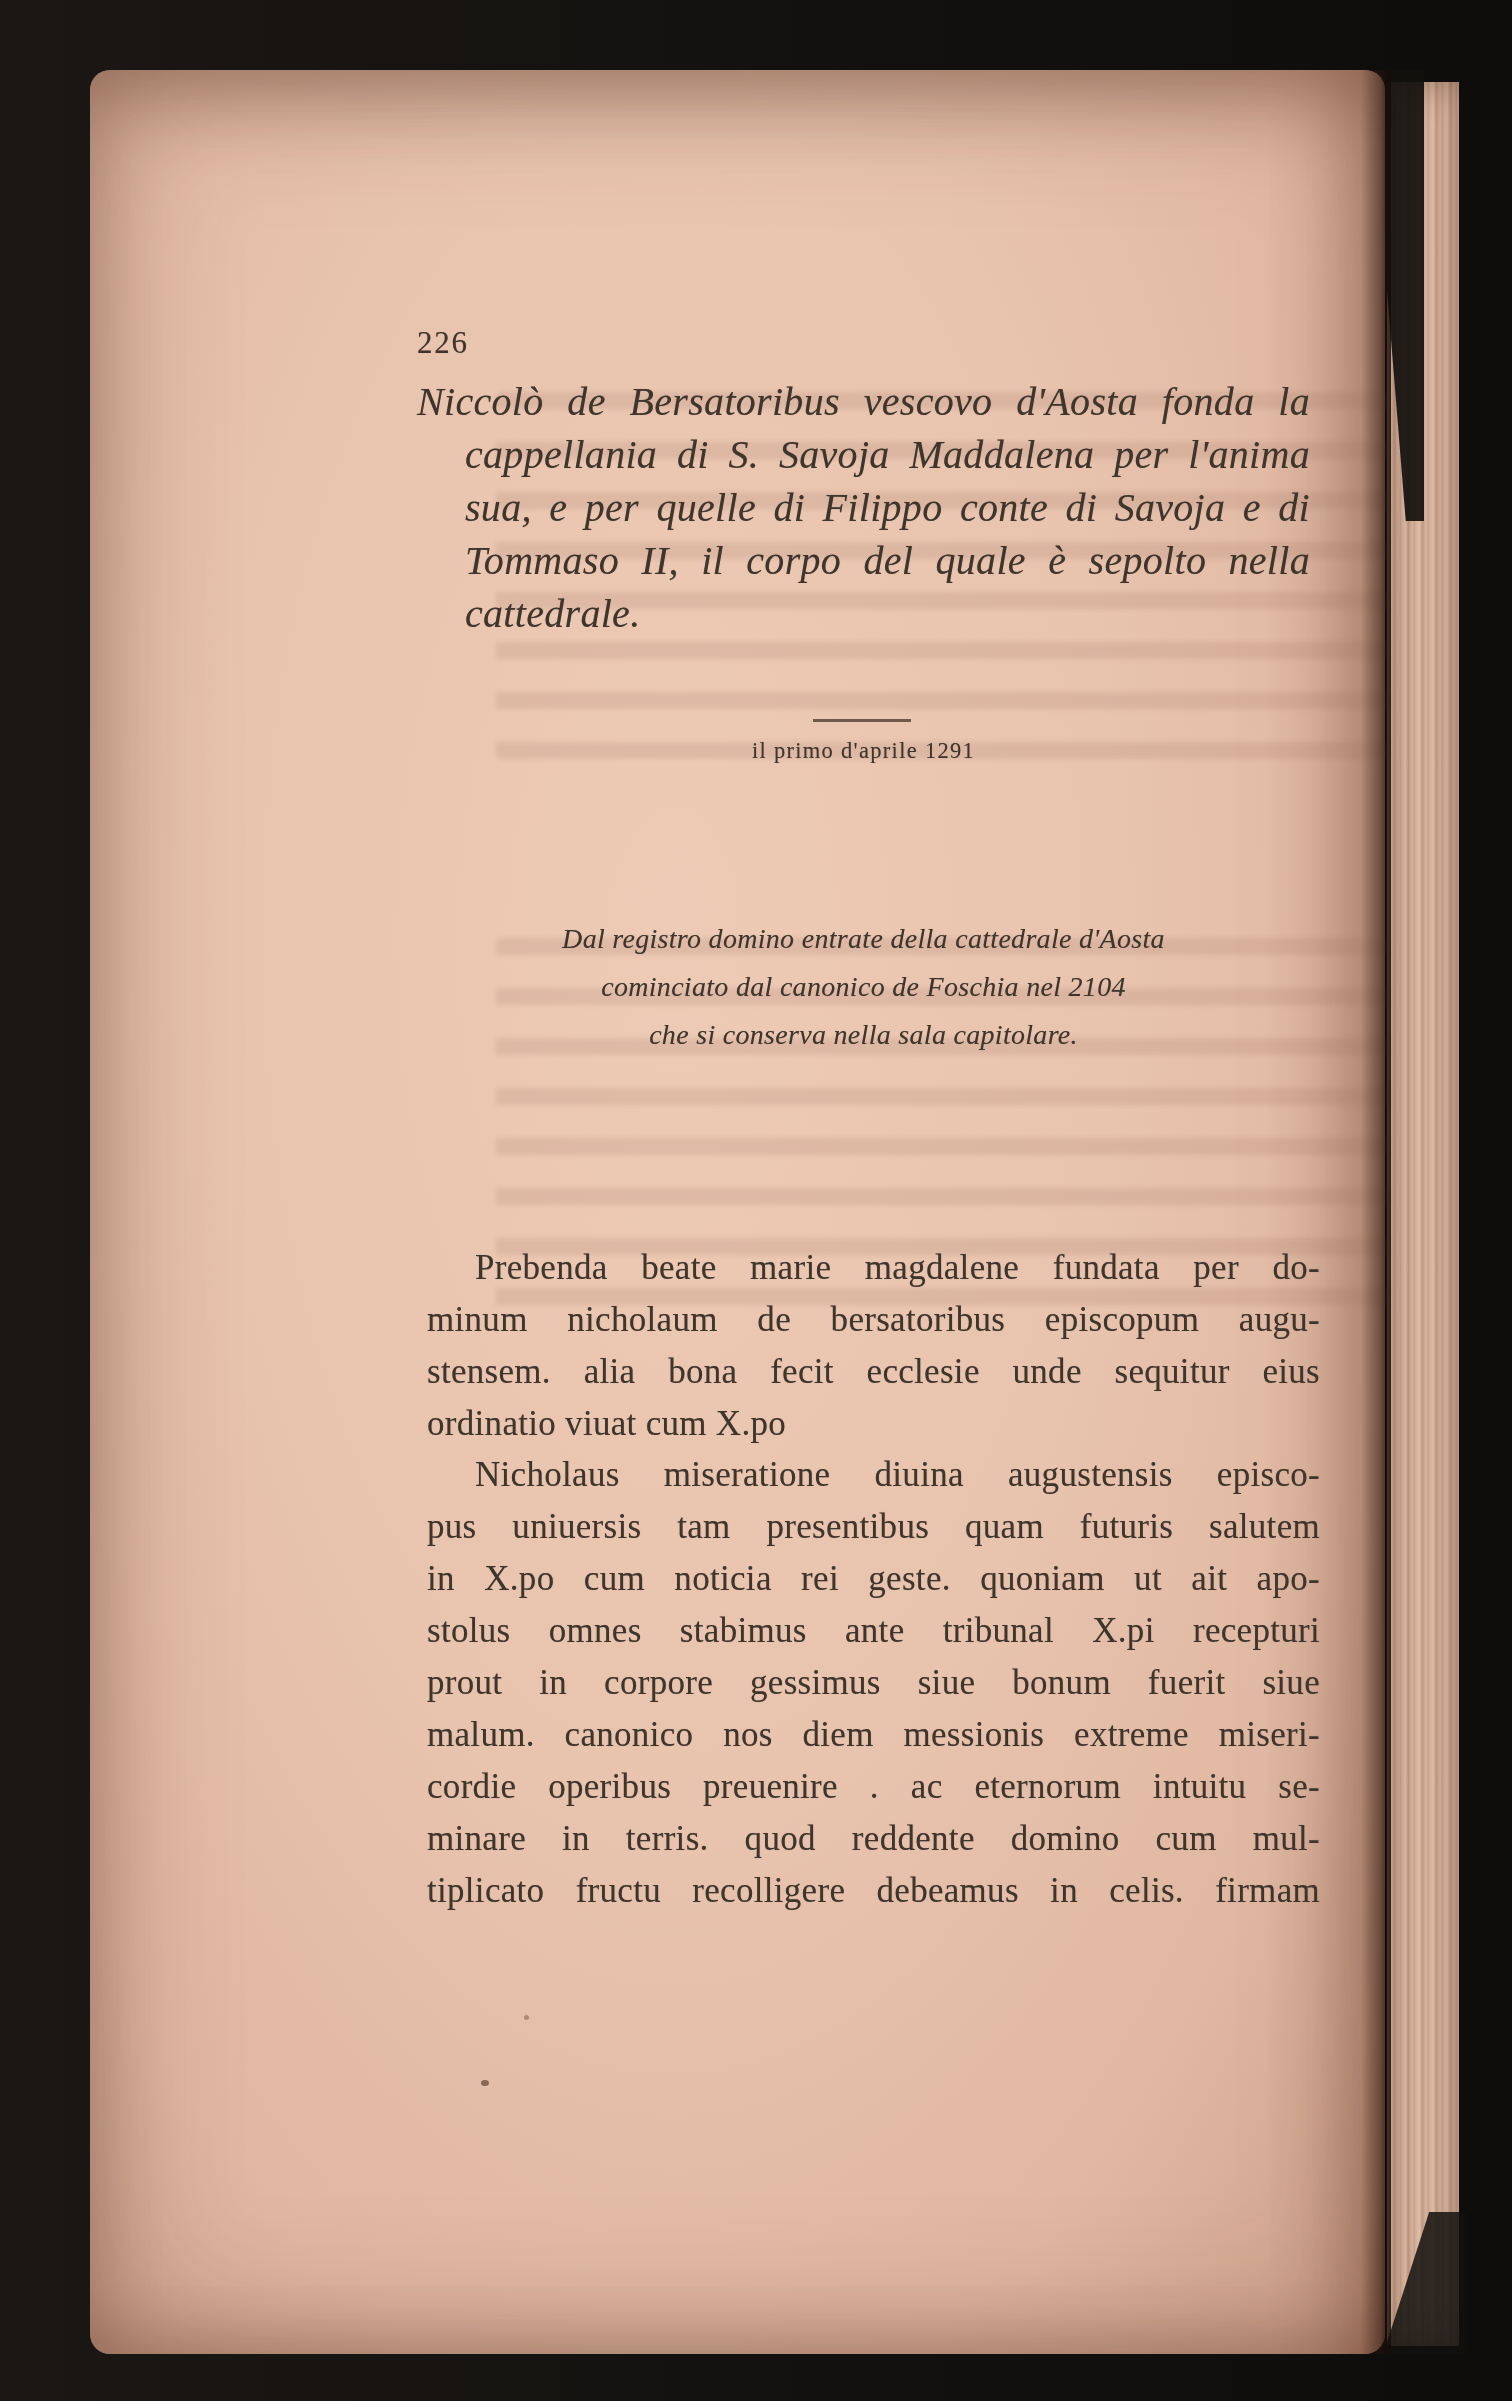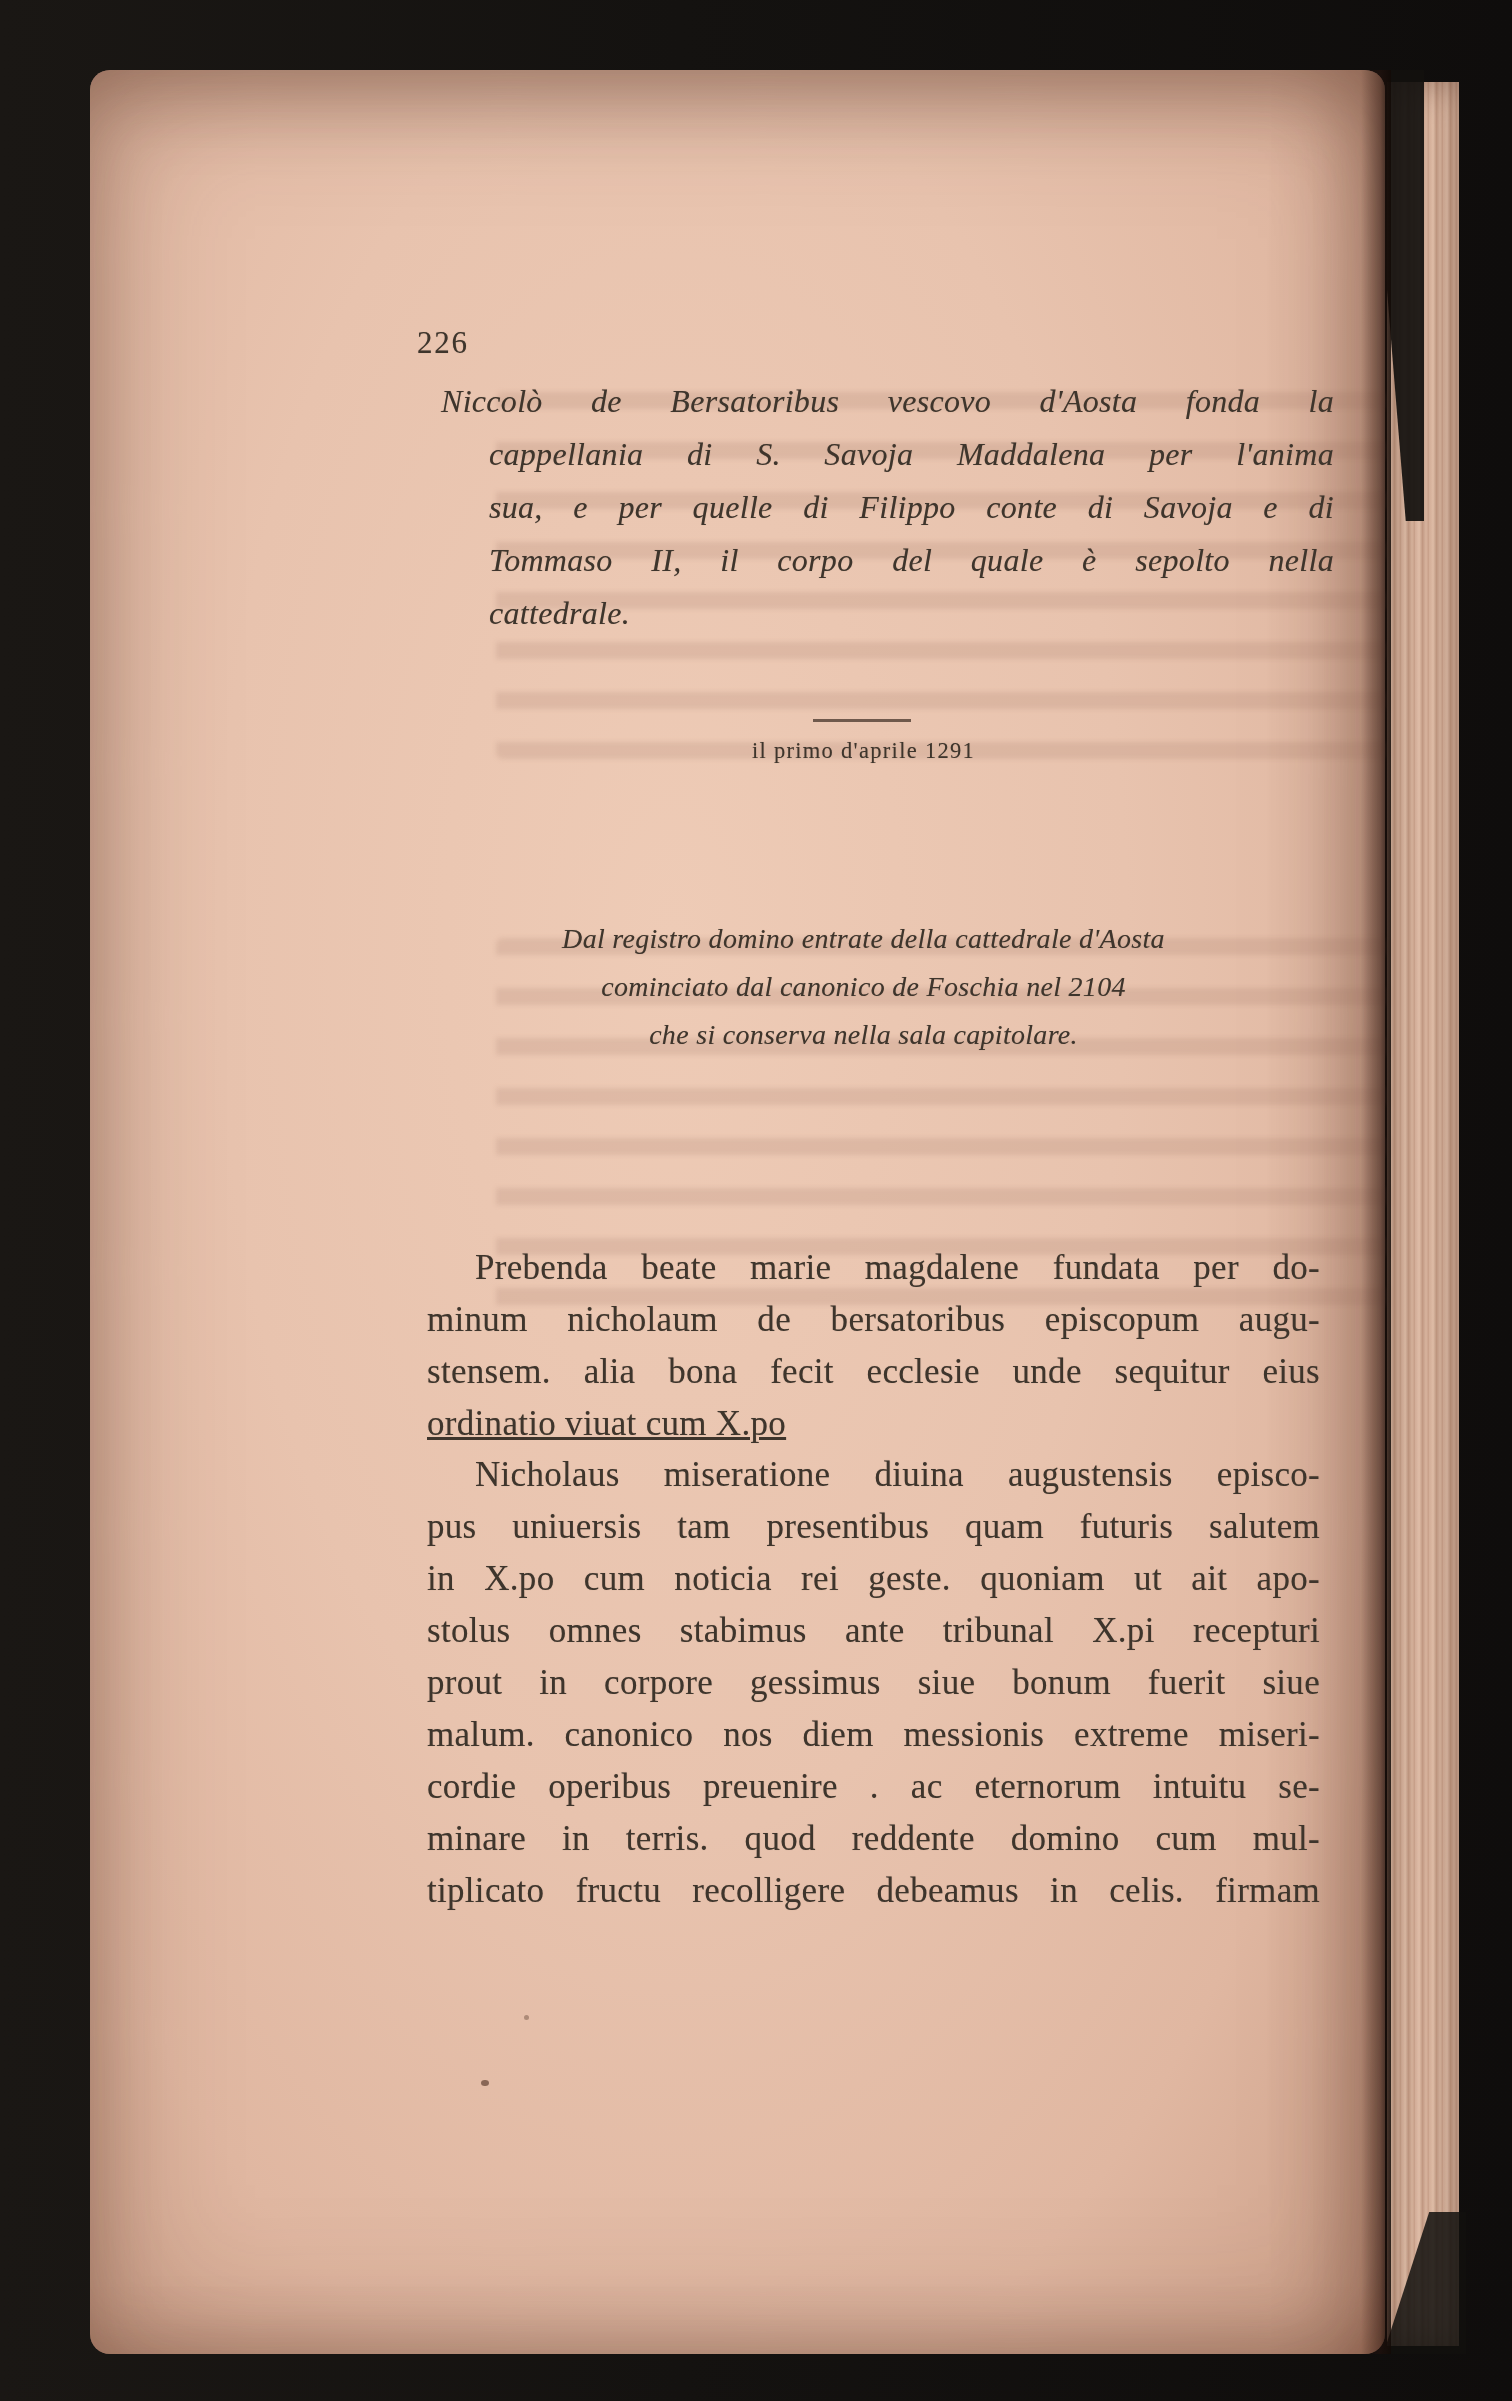--- a/index.html
+++ b/index.html
@@ -100,24 +100,23 @@
     font-size: 31px;
     letter-spacing: 1.7px;
   }
 
   .summary {
     position: absolute;
     left: 327px;
     top: 305px;
     width: 893px;
     font-style: italic;
-    font-size: 32px;
+    font-size: 40px;
     line-height: 53px;
     letter-spacing: 0.3px;
-    margin-left: 24px;
   }
   .summary .line { padding-left: 48px; }
   .summary .line.first { padding-left: 0; }
   .j { text-align: justify; text-align-last: justify; -moz-text-align-last: justify; }
 
   .section-rule {
     position: absolute;
     left: 723px;
     top: 649px;
     width: 98px;
@@ -151,21 +150,21 @@
     position: absolute;
     left: 337px;
     width: 893px;
     font-size: 35px;
     line-height: 52px;
     letter-spacing: 0.3px;
   }
   .body-para.p1 { top: 1172px; }
   .body-para.p2 { top: 1379px; }
   .body-para .line.indent { text-indent: 48px; }
-  .body-para .line.nojust { text-align: left; text-align-last: left; text-decoration: underline; -moz-text-align-last: left; }
+  .body-para .line.nojust { text-align: left; text-align-last: left; -moz-text-align-last: left; }
 </style>
 </head>
 <body>
 
 <div class="scene">
 
   <div class="edge-stack"></div>
   <div class="corner-wedge-top"></div>
   <div class="corner-wedge-bottom"></div>
 

